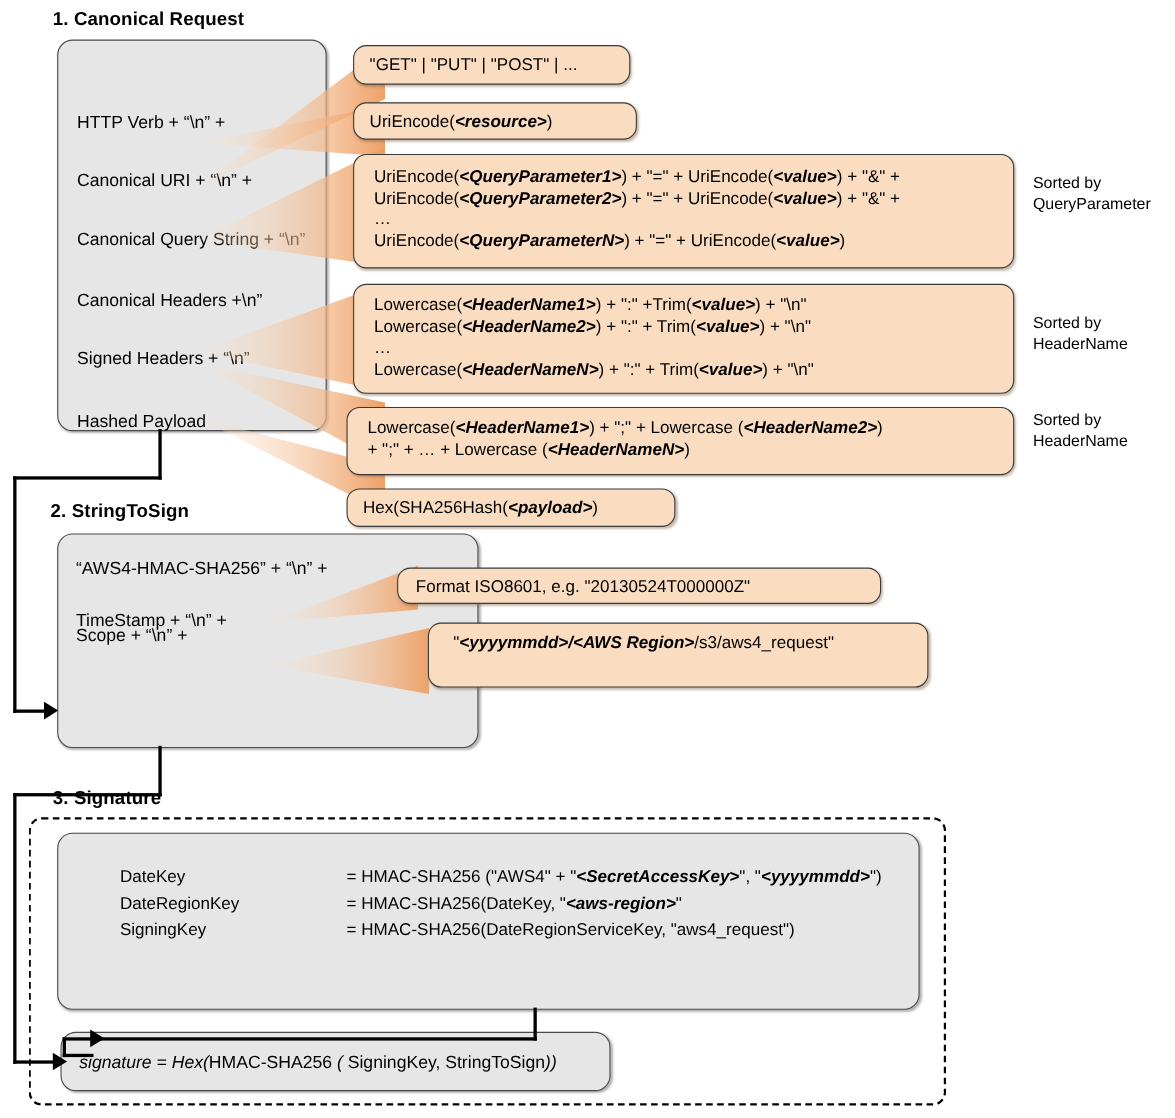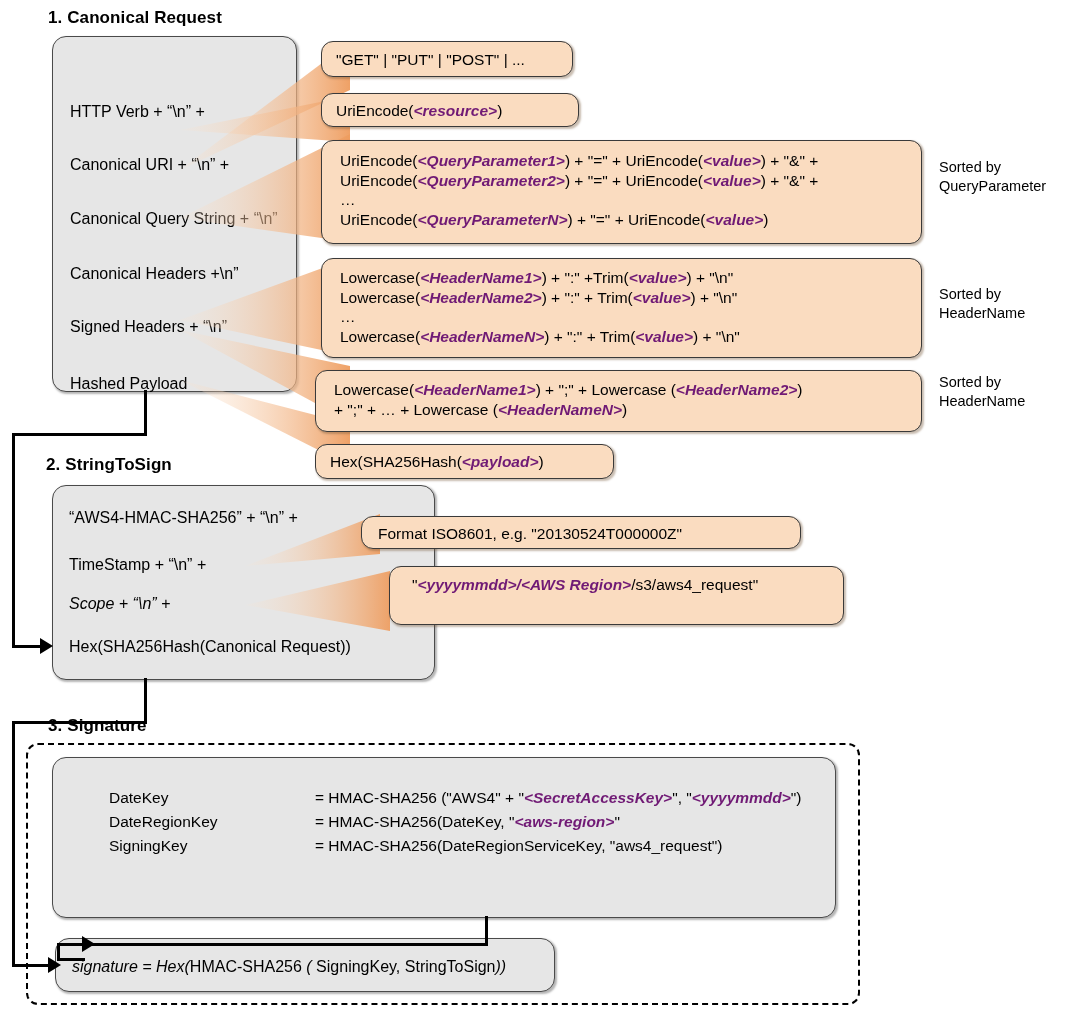--- a/index.html
+++ b/index.html
@@ -51,21 +51,21 @@
 
   
   .txt{
     position:absolute;
     font-size:16px;
     line-height:19px;
     white-space:nowrap;
   }
   .txt.small{font-size:14.5px;line-height:18px;}
 
-  .red{color:#701a75;font-style:italic;font-weight:bold;}
+  .red{color:#000000;font-style:italic;font-weight:bold;}
   .ital{font-style:italic;}
 
   
   .ptr{position:absolute;z-index:2;}
   .ptr svg{display:block;overflow:visible;}
 
   
   .ln-h,.ln-v{position:absolute;background:#000;z-index:4;}
   .ln-h{height:3px;}
   .ln-v{width:3px;}
@@ -249,22 +249,21 @@
         <stop offset="0" stop-color="#fbe6d2" stop-opacity="0.12"></stop>
         <stop offset="1" stop-color="#ee9c5e" stop-opacity="0.92"></stop>
       </linearGradient>
         </defs>
       <polygon points="0,40 145,6 145,66" fill="url(#g8)"></polygon>
     </svg>
   </div>
 
   <div class="txt" style="left:69px;top:508px;">“AWS4-HMAC-SHA256” + “\n” +</div>
   <div class="txt" style="left:69px;top:555px;">TimeStamp + “\n” +</div>
-  <div class="txt" style="left:69px;top:594px;font-style:italic;">Scope + “\n” +</div>
-  <div class="txt" style="left:69px;top:637px;">Hex(SHA256Hash(Canonical Request))</div>
+  <div class="txt" style="left:69px;top:569px;">Scope + “\n” +</div>
 
   <div class="orange-box" style="left:361px;top:516px;width:440px;height:33px;padding:7px 0 0 16px;">
     <span class="ln">Format ISO8601,  e.g. "20130524T000000Z"</span>
   </div>
 
   <div class="orange-box" style="left:389px;top:566px;width:455px;height:59px;padding:8px 0 0 22px;">
     <span class="ln"><span>"</span><span class="red">&lt;yyyymmdd&gt;</span><span class="red">/</span><span class="red">&lt;AWS Region&gt;</span><span>/s3/aws4_request"</span></span>
   </div>
 
   <div class="ln-v" style="left:144px;top:678px;height:46px;"></div>

